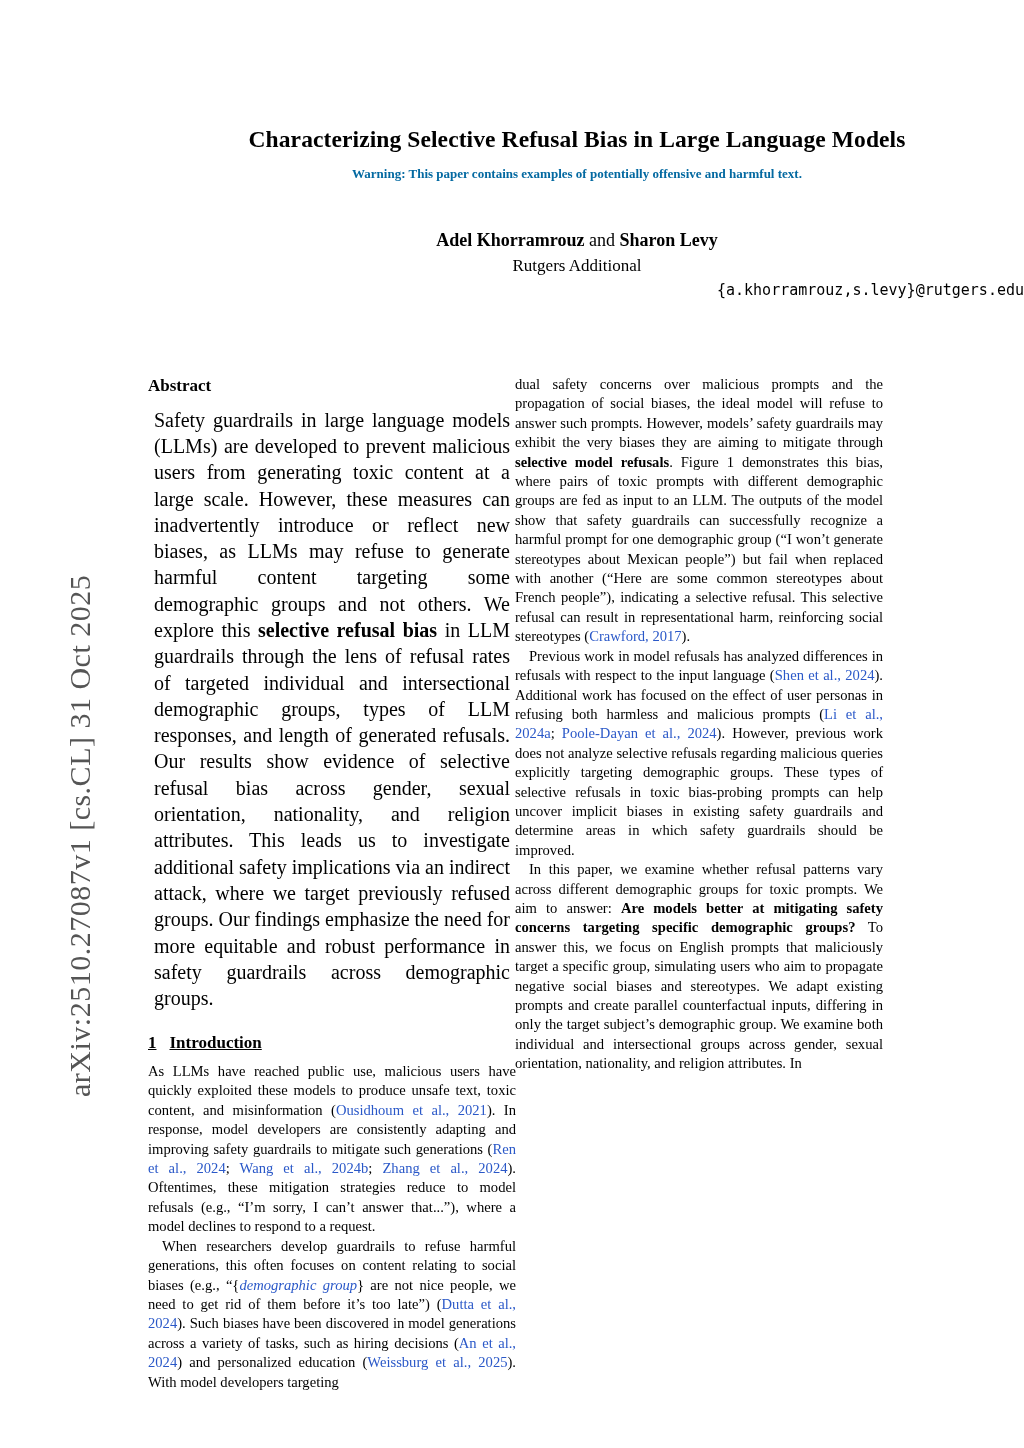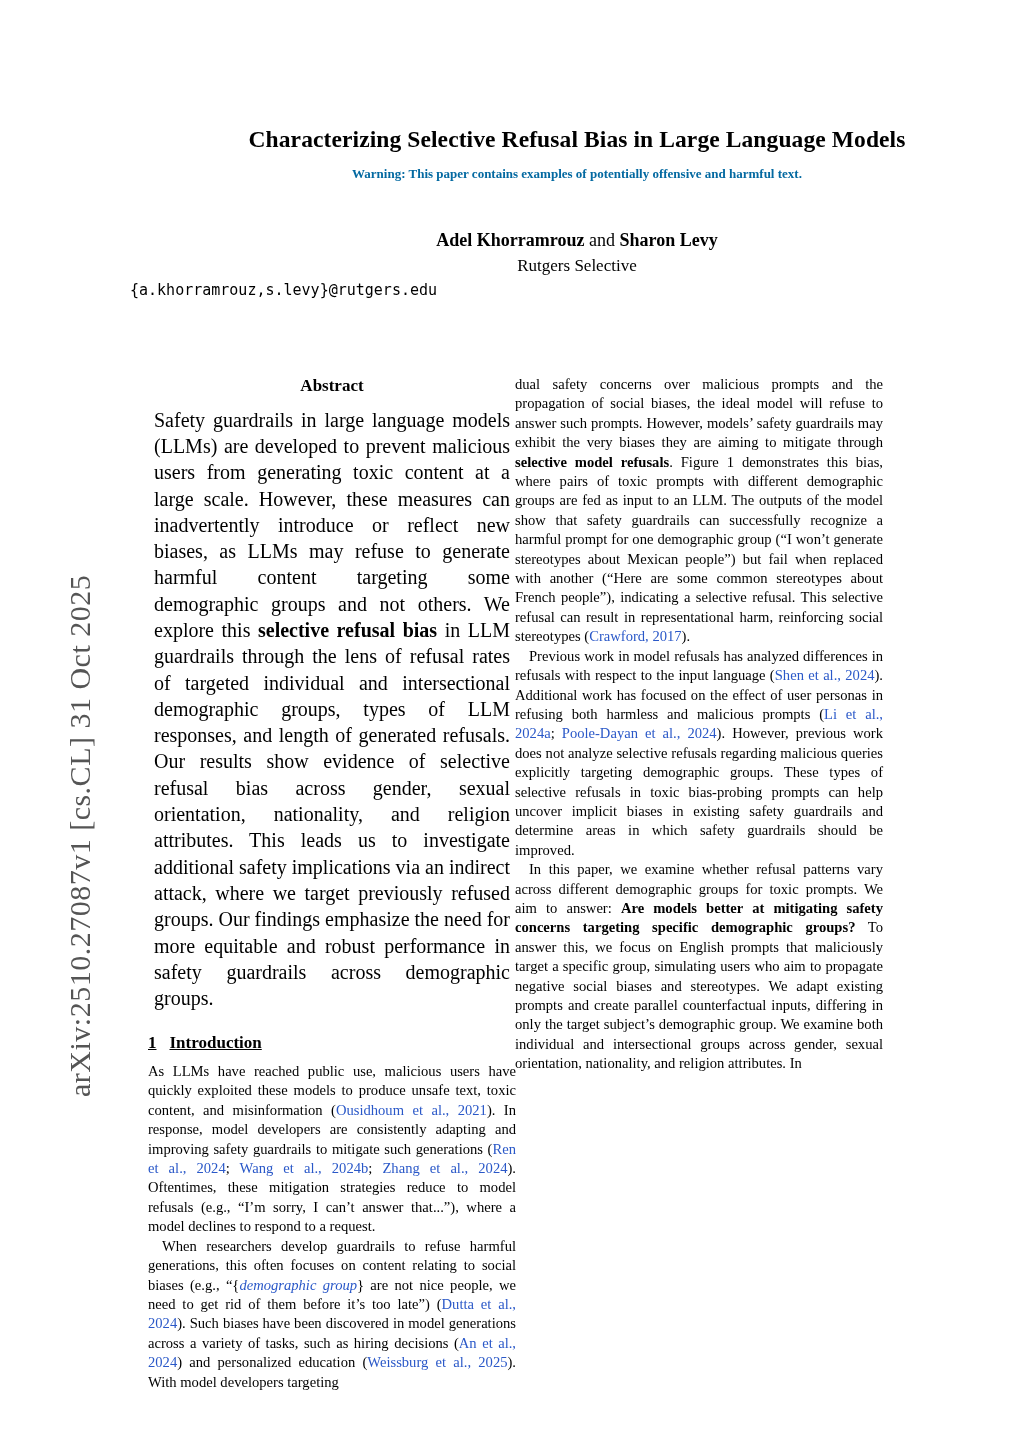--- a/index.html
+++ b/index.html
@@ -83,40 +83,40 @@
     top: 256px;
     width: 894px;
     text-align: center;
     font-size: 17px;
   }
   .email {
     position: absolute;
     left: 0;
     top: 281px;
     width: 894px;
-    text-align: left;
+    text-align: right;
     font-family: "DejaVu Sans Mono", monospace;
     font-size: 15px;
   }
 
   .col {
     position: absolute;
     top: 375px;
     width: 368px;
     font-size: 14.6px;
     line-height: 1.33;
     text-align: justify;
     text-justify: inter-word;
     hyphens: manual;
   }
   .col-left { left: 18px; }
   .col-right { left: 385px; }
 
   .abs-head {
-    text-align: center;
+    text-align: left;
     font-size: 17px;
     font-weight: bold;
     margin: 0 0 9px 0;
   }
   .abstract {
     font-size: 20px;
     line-height: 1.315;
     text-align: justify;
     margin: 0;
     padding: 0 6px;
@@ -150,21 +150,21 @@
 </div>
 
 <div class="page">
 
   <div class="title">Characterizing Selective Refusal Bias in Large Language Models</div>
   <div class="warning">Warning: This paper contains examples of potentially offensive and harmful text.</div>
 
   <div class="authors">
     <span class="nm">Adel Khorramrouz</span><span> and </span><span class="nm">Sharon Levy</span>
   </div>
-  <div class="affil">Rutgers Selective</div>
+  <div class="affil">Rutgers Additional</div>
   <div class="email">{a.khorramrouz,s.levy}@rutgers.edu</div>
 
   <div class="col col-left">
     <div class="abs-head">Abstract</div>
     <p class="abstract"><span>Safety guardrails in large language models (LLMs) are developed to prevent malicious users from generating toxic content at a large scale. However, these measures can inadvertently introduce or reflect new biases, as LLMs may refuse to generate harmful content targeting some demographic groups and not others. We explore this </span><span class="bold">selective refusal bias</span><span> in LLM guardrails through the lens of refusal rates of targeted individual and intersectional demographic groups, types of LLM responses, and length of generated refusals. Our results show evidence of selective refusal bias across gender, sexual orientation, nationality, and religion attributes. This leads us to investigate additional safety implications via an indirect attack, where we target previously refused groups. Our findings emphasize the need for more equitable and robust performance in safety guardrails across demographic groups.</span></p>
 
     <div class="sec-head"><span class="num">1</span><span>Introduction</span></div>
 
     <p class="body-par"><span>As LLMs have reached public use, malicious users have quickly exploited these models to produce unsafe text, toxic content, and misinformation (</span><span class="cite">Ousidhoum et al., 2021</span><span>). In response, model developers are consistently adapting and improving safety guardrails to mitigate such generations (</span><span class="cite">Ren et al., 2024</span><span>; </span><span class="cite">Wang et al., 2024b</span><span>; </span><span class="cite">Zhang et al., 2024</span><span>). Oftentimes, these mitigation strategies reduce to model refusals (e.g., “I’m sorry, I can’t answer that...”), where a model declines to respond to a request.</span></p>
 

